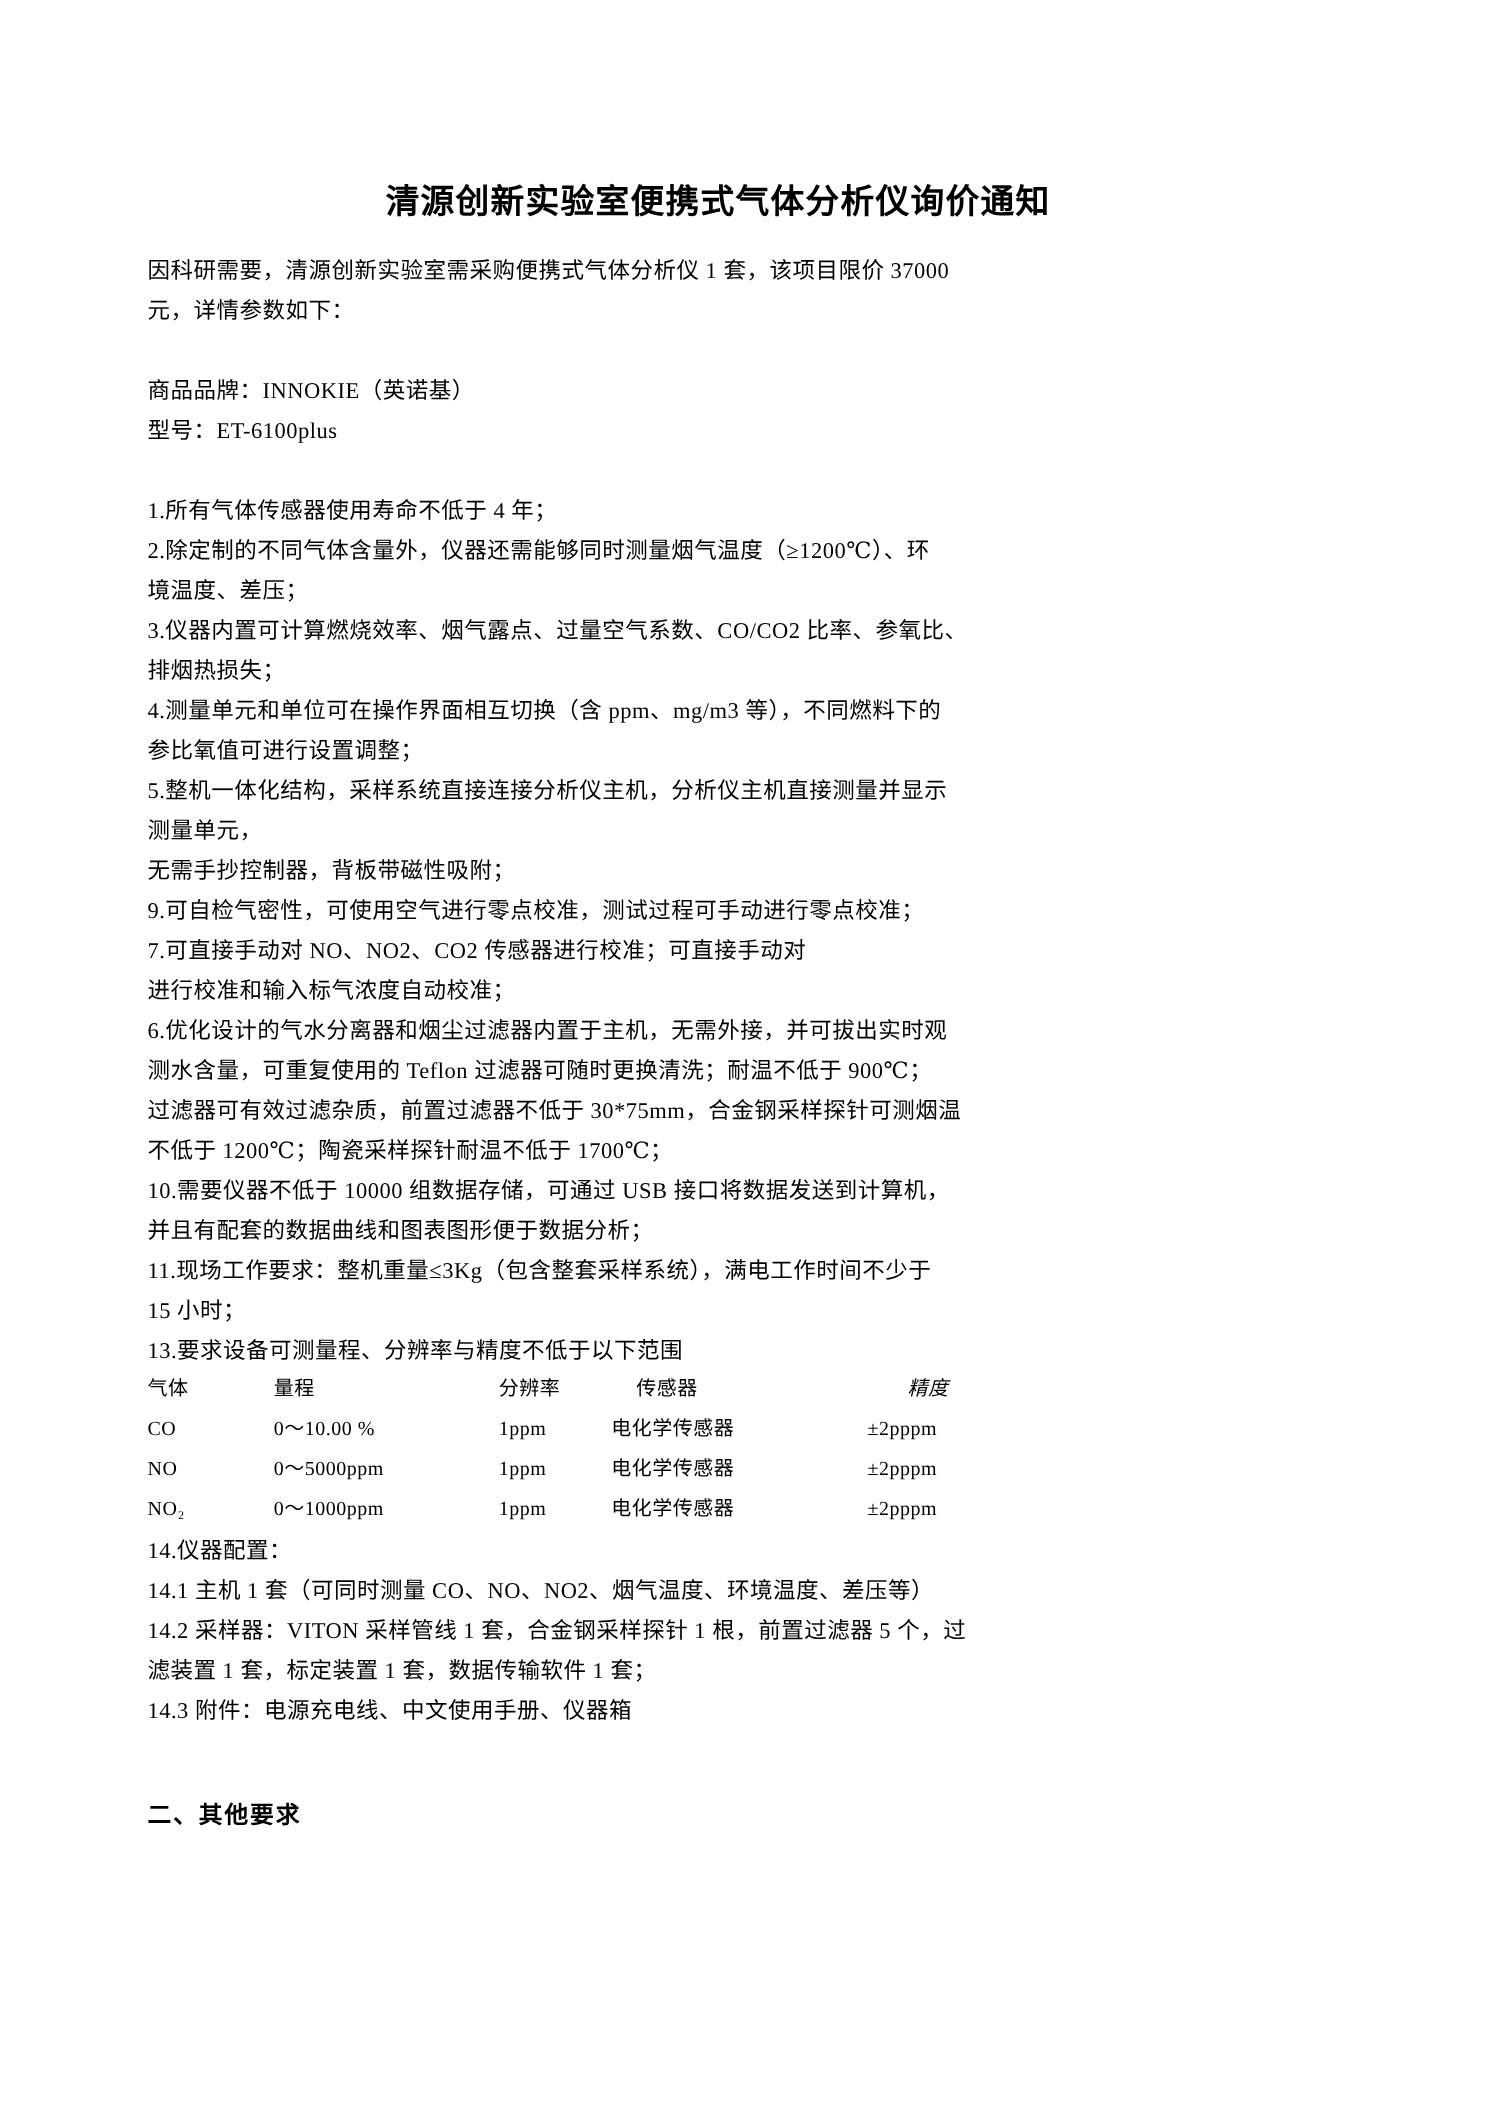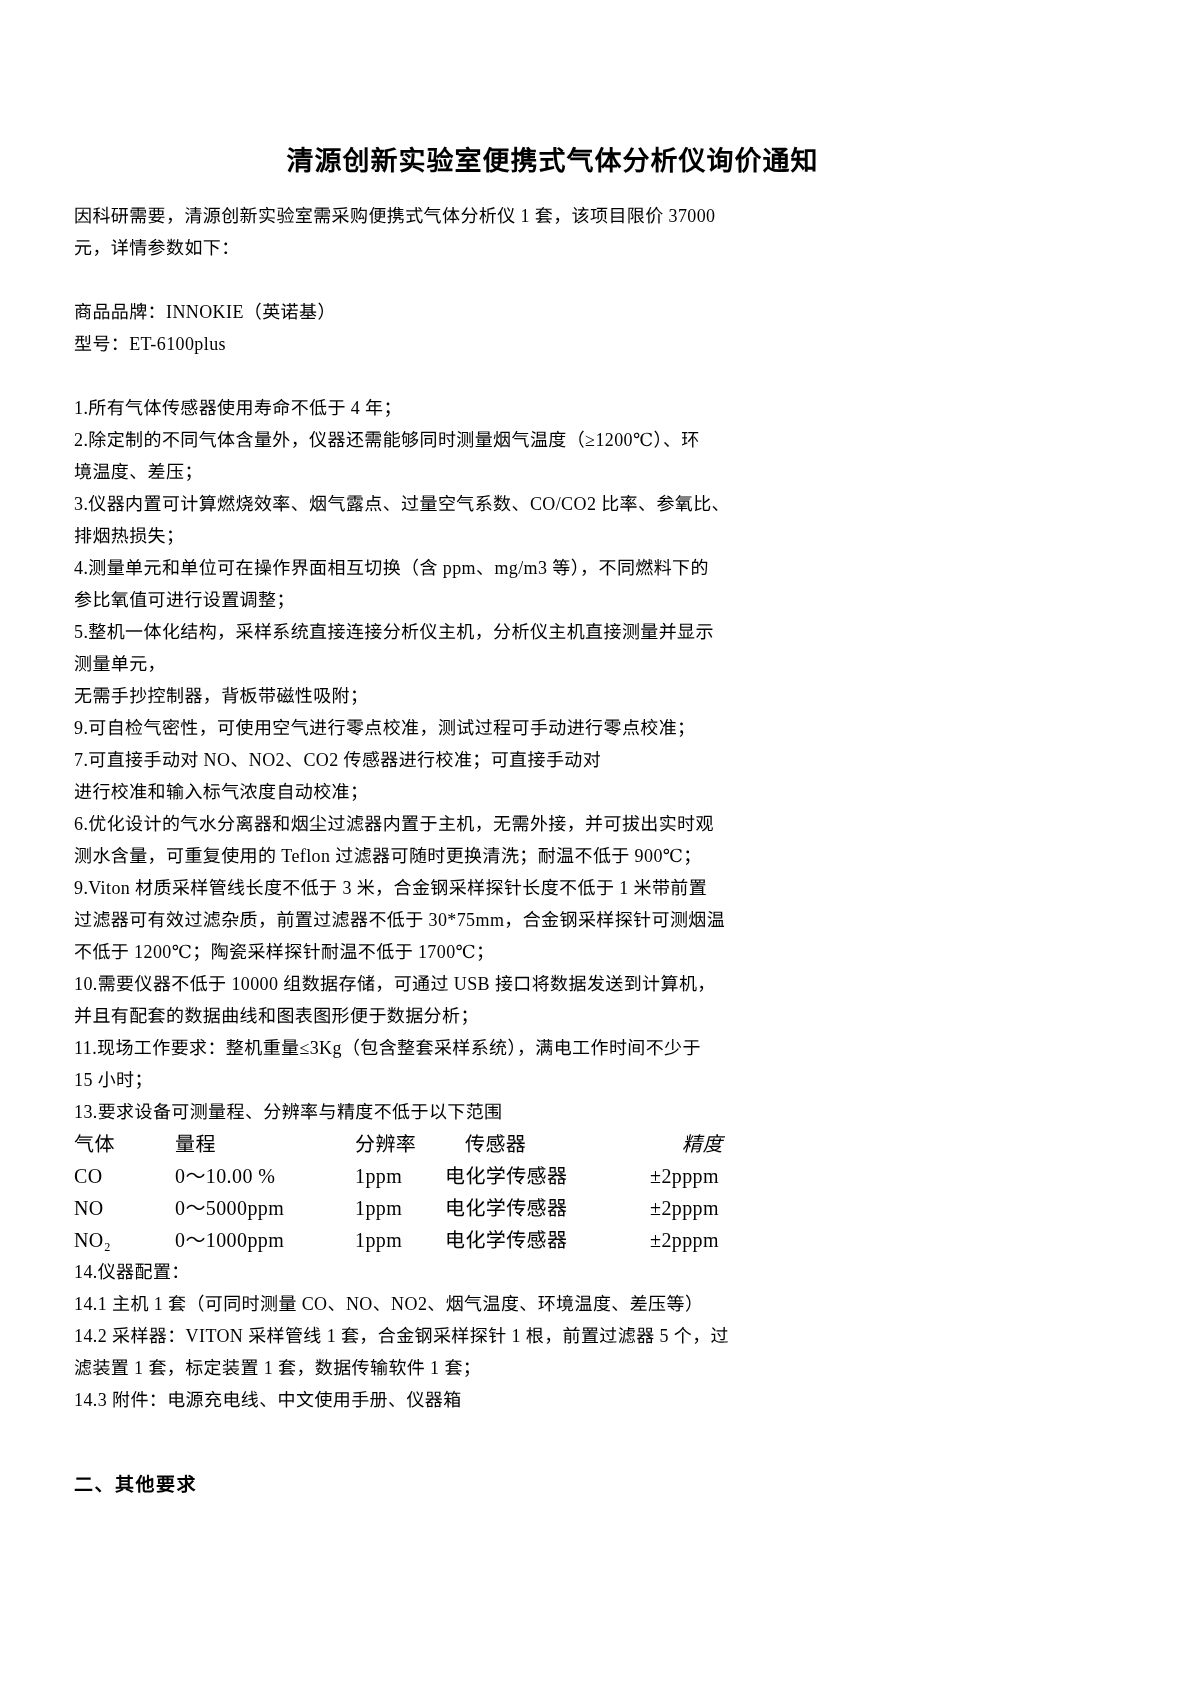--- a/index.html
+++ b/index.html
@@ -12,21 +12,21 @@
     height: 1684px;
     position: relative;
     color: #000000;
     font-family: "Liberation Serif", "DejaVu Serif", serif;
     overflow: hidden;
   }
   .page {
     box-sizing: border-box;
     width: 1191px;
     height: 1684px;
-    padding: 146px 160px 0 74px;
+    padding: 146px 160px 0 118px;
   }
   .doc-title {
     margin: 0 0 24px 0;
     font-size: 27px;
     line-height: 30px;
     font-weight: bold;
     text-align: center;
     letter-spacing: 1px;
     white-space: pre;
   }
@@ -35,21 +35,21 @@
     line-height: 32px;
     font-size: 18px;
     letter-spacing: 0.4px;
     white-space: pre;
   }
   .spec-row {
     display: grid;
     grid-template-columns: 101px 180px 90px 205px 1fr;
     height: 32px;
     line-height: 32px;
-    font-size: 20px;
+    font-size: 16px;
     letter-spacing: 0.4px;
   }
   .spec-row .cell { white-space: pre; }
   .spec-row.header .cell:nth-child(4) { padding-left: 20px; }
   .spec-row.header .cell:nth-child(5) { padding-left: 32px; font-style: italic; }
   .section-heading {
     margin: 54px 0 0 0;
     font-family: "Liberation Sans", "DejaVu Sans", sans-serif;
     font-size: 19px;
     line-height: 30px;
@@ -79,21 +79,20 @@
       <div class="line">4.测量单元和单位可在操作界面相互切换（含 ppm、mg/m3 等），不同燃料下的</div>
       <div class="line">参比氧值可进行设置调整；</div>
       <div class="line">5.整机一体化结构，采样系统直接连接分析仪主机，分析仪主机直接测量并显示</div>
       <div class="line">测量单元，</div>
       <div class="line">无需手抄控制器，背板带磁性吸附；</div>
       <div class="line">9.可自检气密性，可使用空气进行零点校准，测试过程可手动进行零点校准；</div>
       <div class="line">7.可直接手动对 NO、NO2、CO2 传感器进行校准；可直接手动对</div>
       <div class="line">进行校准和输入标气浓度自动校准；</div>
       <div class="line">6.优化设计的气水分离器和烟尘过滤器内置于主机，无需外接，并可拔出实时观</div>
       <div class="line">测水含量，可重复使用的 Teflon 过滤器可随时更换清洗；耐温不低于 900℃；</div>
-      <div class="line">9.Viton 材质采样管线长度不低于 3 米，合金钢采样探针长度不低于 1 米带前置</div>
       <div class="line">过滤器可有效过滤杂质，前置过滤器不低于 30*75mm，合金钢采样探针可测烟温</div>
       <div class="line">不低于 1200℃；陶瓷采样探针耐温不低于 1700℃；</div>
       <div class="line">10.需要仪器不低于 10000 组数据存储，可通过 USB 接口将数据发送到计算机，</div>
       <div class="line">并且有配套的数据曲线和图表图形便于数据分析；</div>
       <div class="line">11.现场工作要求：整机重量≤3Kg（包含整套采样系统），满电工作时间不少于</div>
       <div class="line">15 小时；</div>
       <div class="line">13.要求设备可测量程、分辨率与精度不低于以下范围</div>
     </div>
 
   <div>

